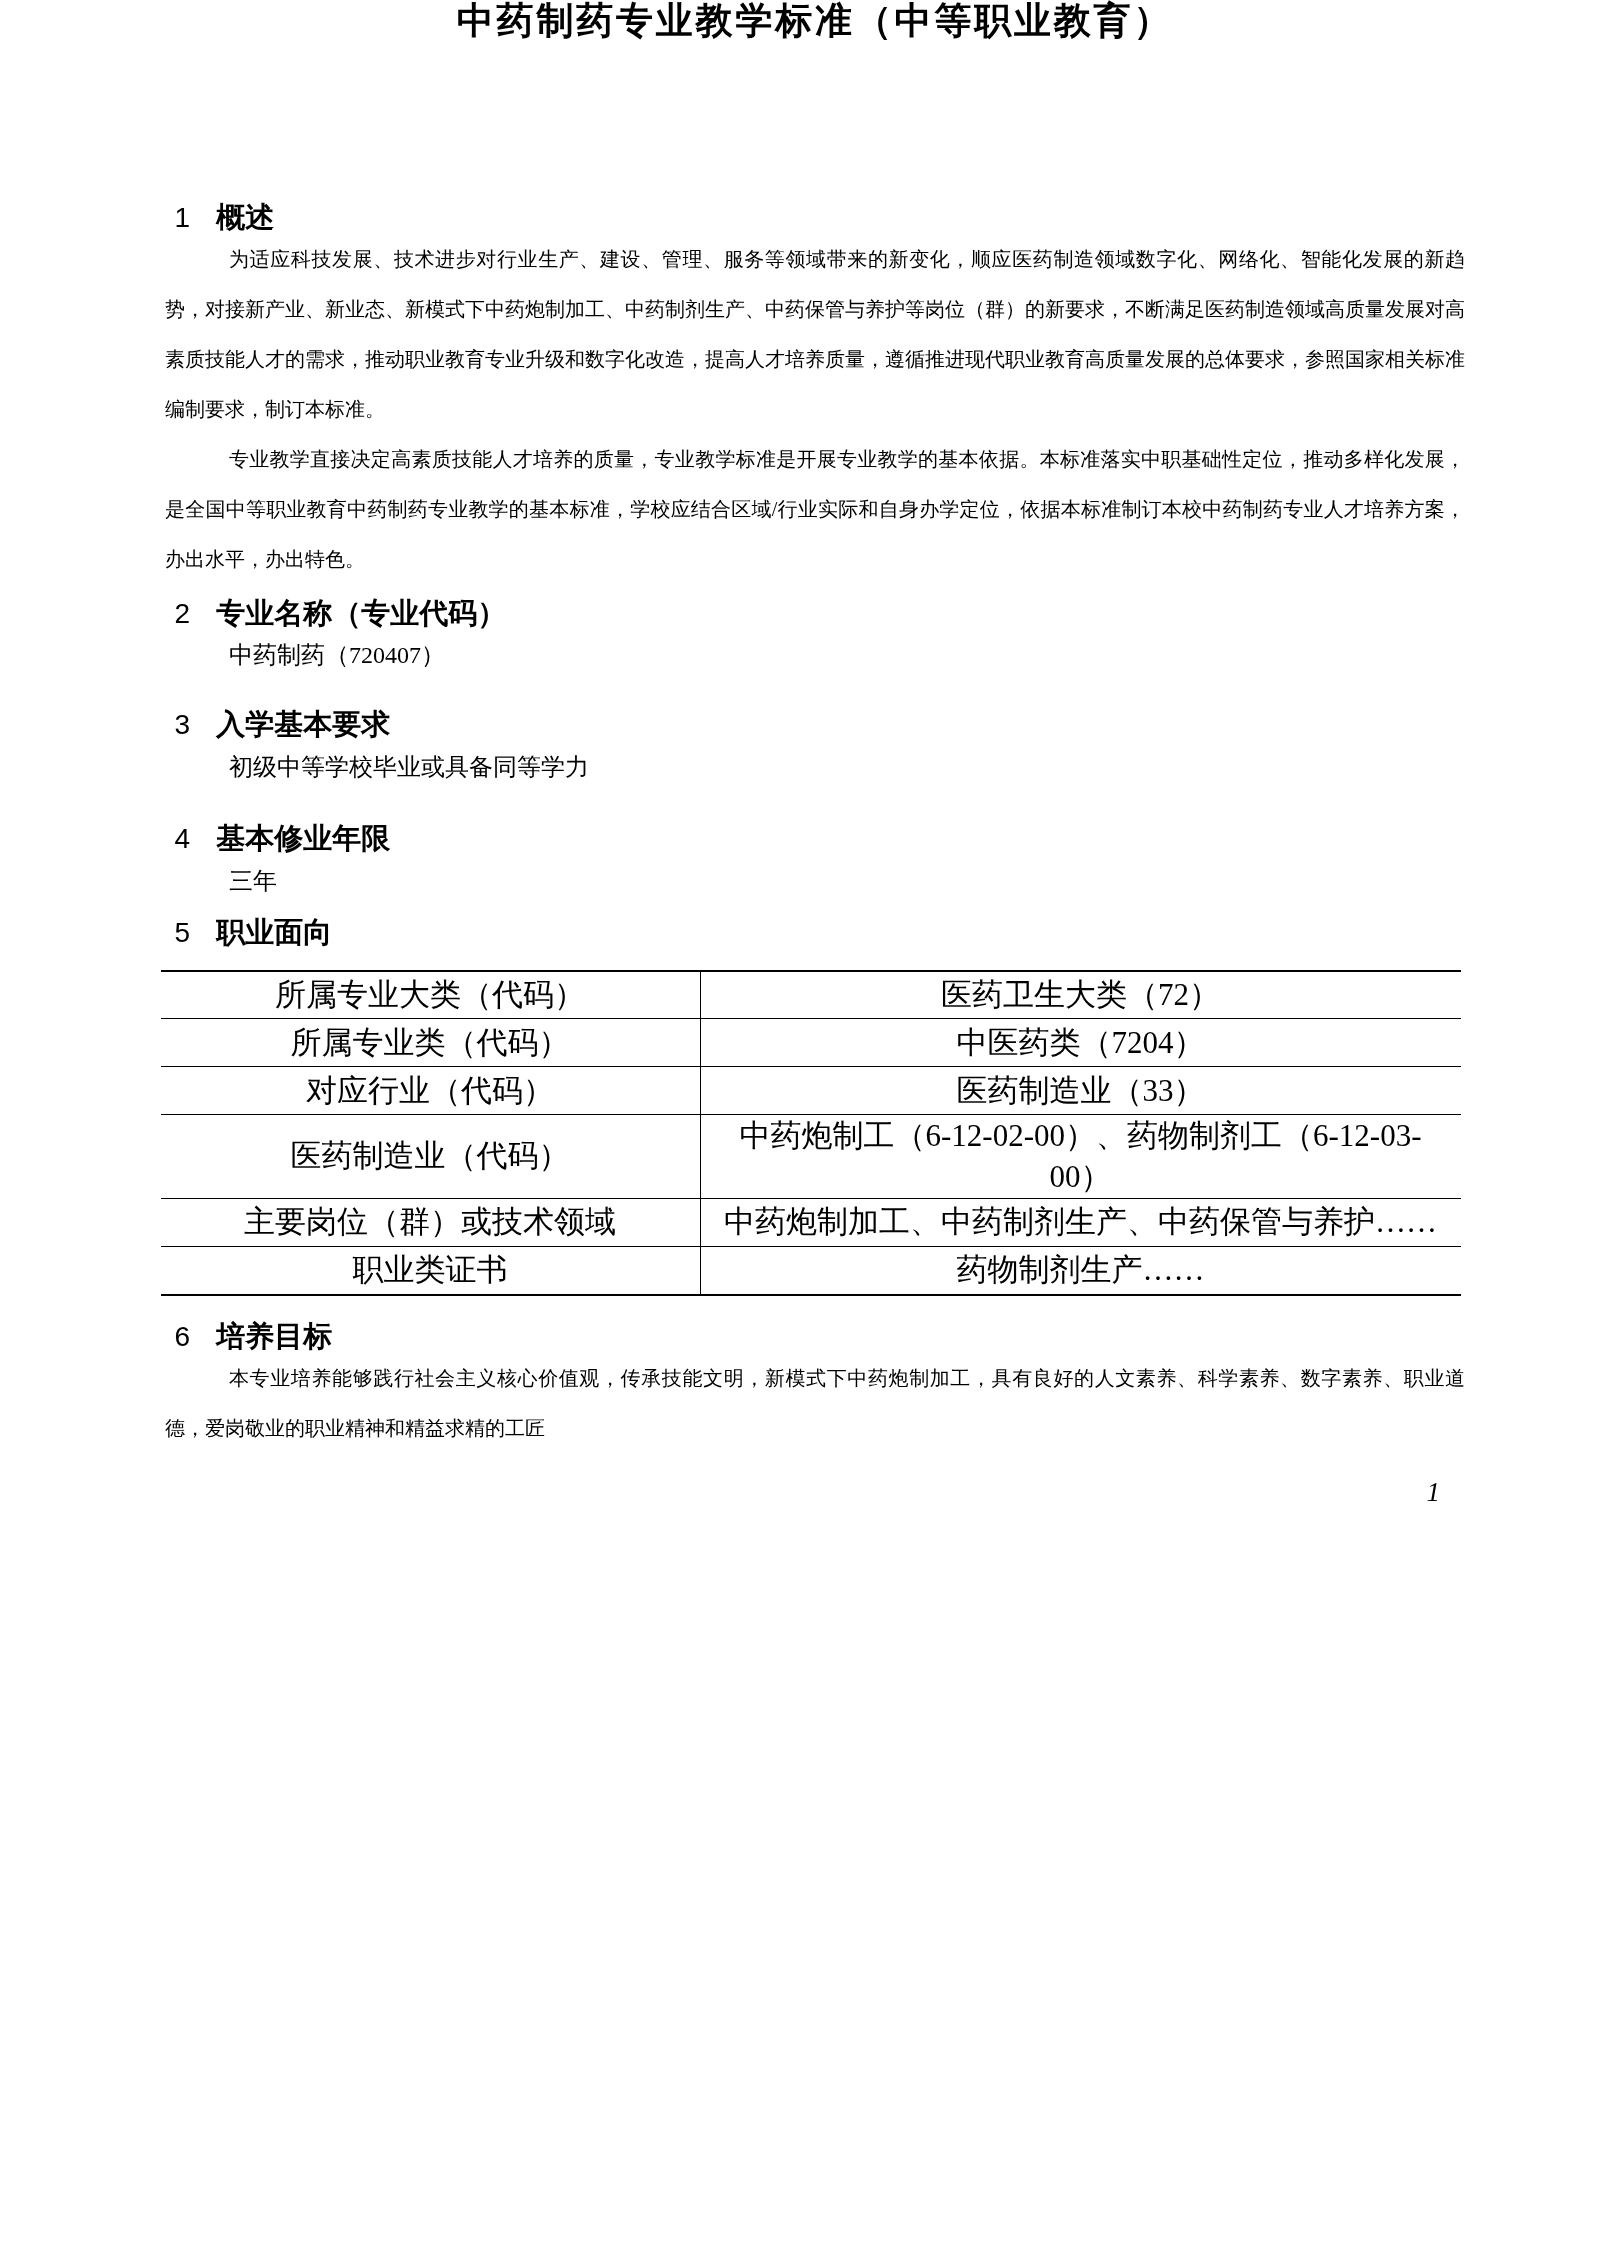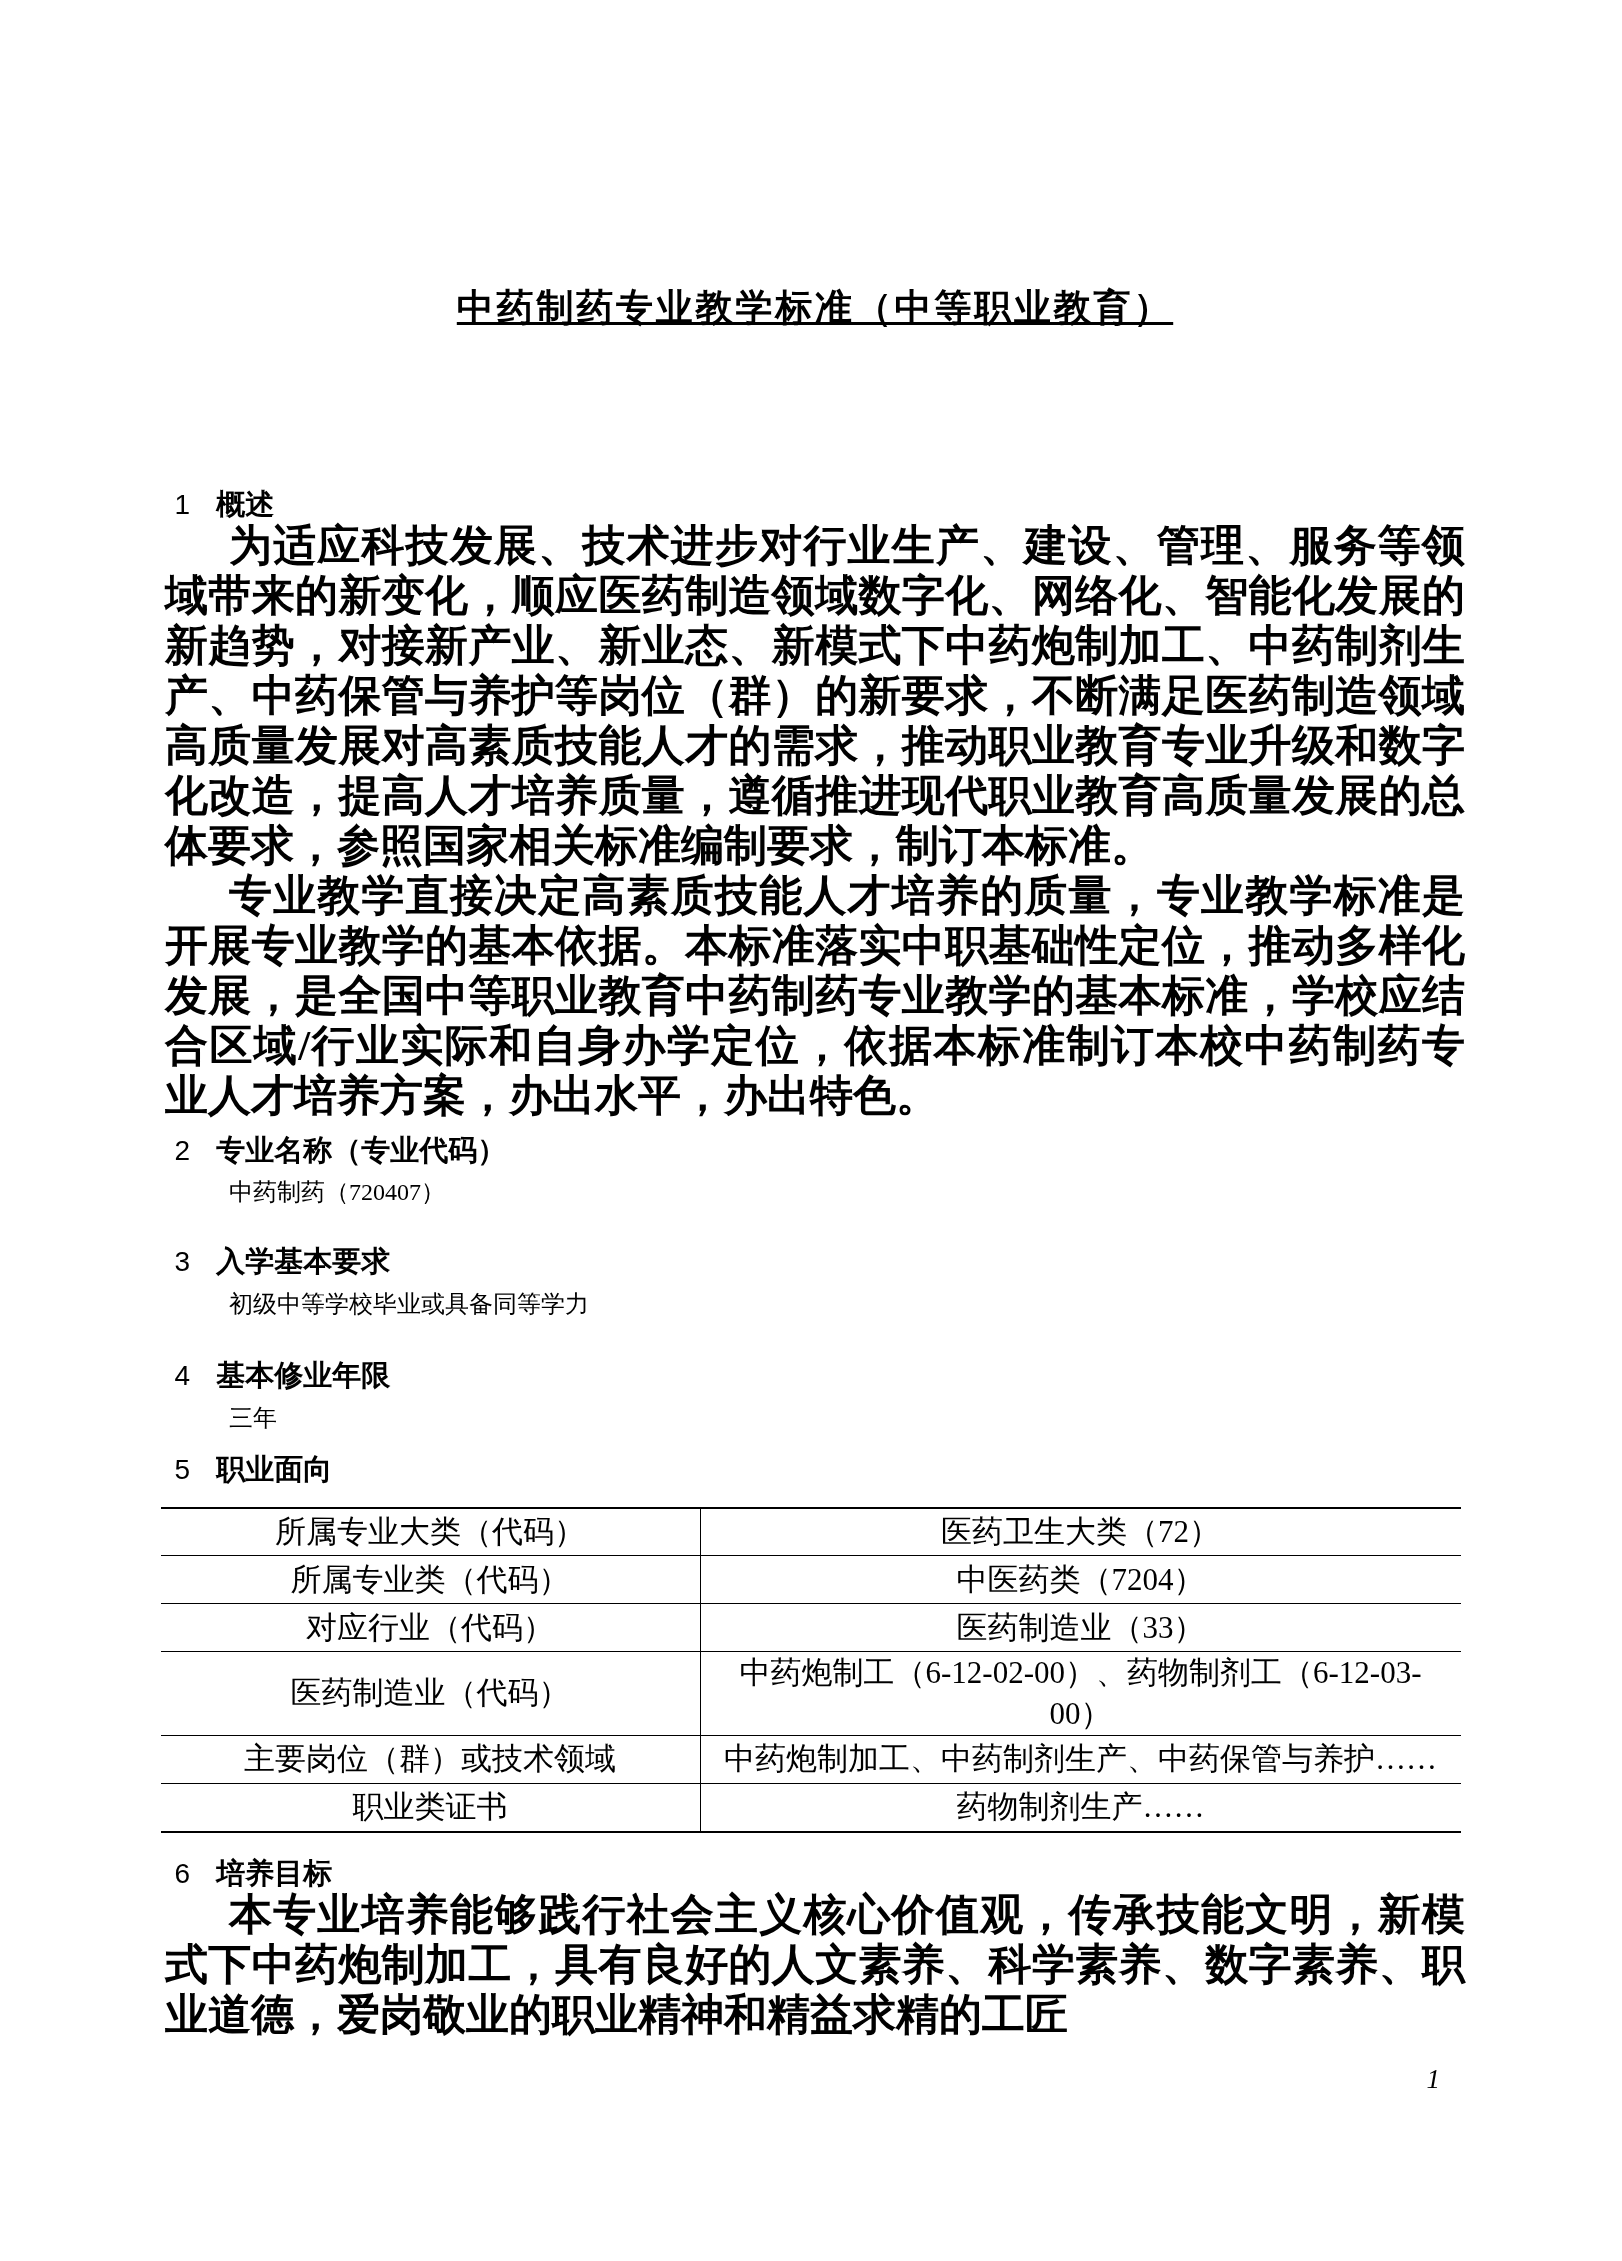--- a/index.html
+++ b/index.html
@@ -14,53 +14,50 @@
     font-family: "Liberation Serif", serif;
     color: #000000;
     overflow: hidden;
   }
   .content {
     margin-left: 165px;
     width: 1300px;
   }
   .doc-title {
     margin: 0;
-    padding-top: 287px;
     text-align: center;
     font-family: "Liberation Serif", serif;
     font-weight: bold;
     font-size: 37px;
     line-height: 1.15;
     letter-spacing: 2.8px;
-    text-decoration: underline;
   }
   .sec-heading {
     display: flex;
     align-items: baseline;
     gap: 26px;
     padding-left: 9.6px;
     font-family: "Liberation Sans", sans-serif;
     font-weight: bold;
     font-size: 29px;
     line-height: 1.2;
     margin: 0;
   }
   .sec-heading .num {
     font-family: "Liberation Sans", sans-serif;
     font-weight: normal;
     font-size: 28px;
   }
   p.body-par {
     margin: 0;
-    font-size: 43px;
+    font-size: 20px;
     line-height: 50px;
     text-align: justify;
     text-justify: inter-ideograph;
     text-indent: 64px;
-    font-weight: bold;
   }
   p.body-line {
     margin: 0;
     font-size: 24px;
     line-height: 50px;
     text-indent: 64px;
   }
   .mt-h1   { margin-top: 157px; }
   .mt-p1   { margin-top: 15.7px; }
   .mt-h2   { margin-top: 11.2px; }

